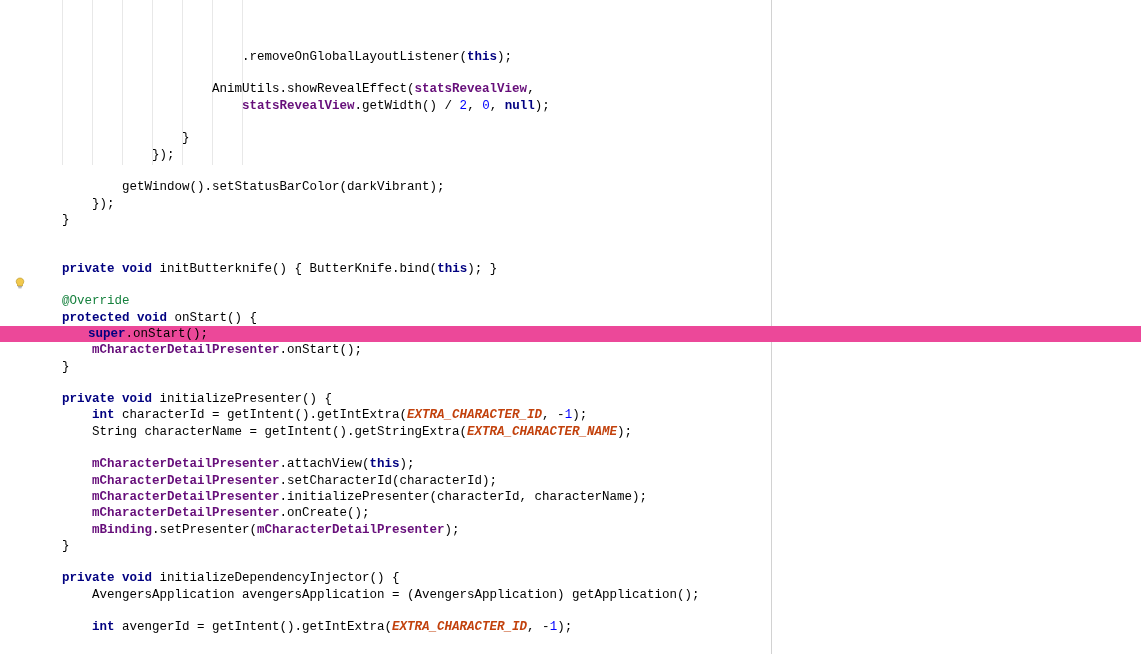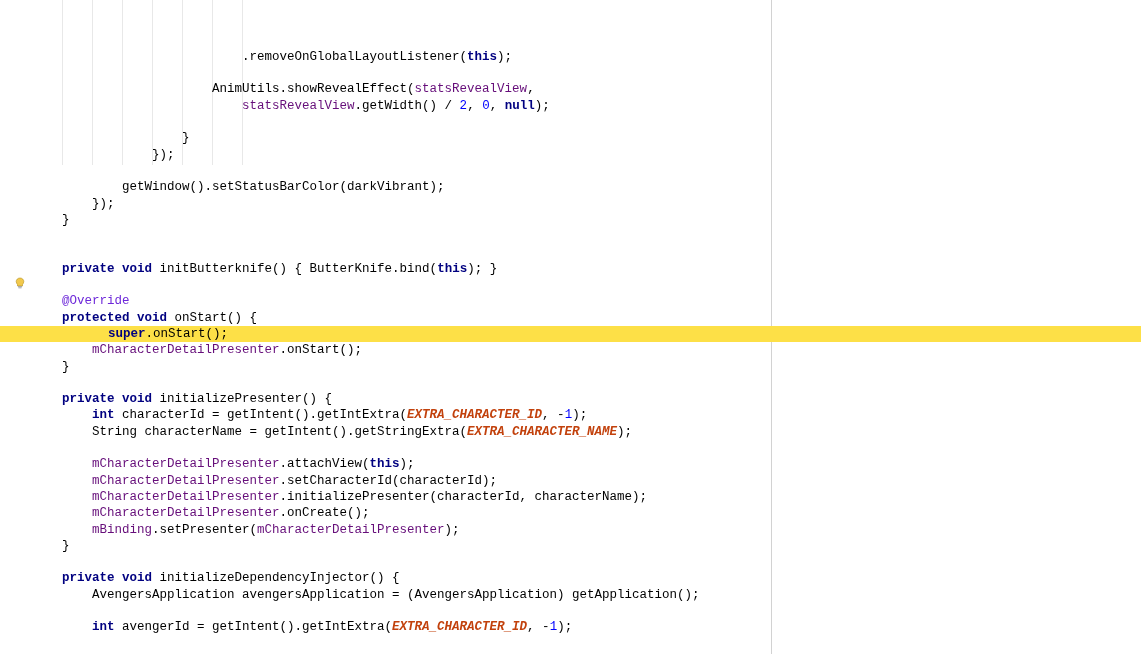--- a/index.html
+++ b/index.html
@@ -37,37 +37,37 @@
     width: 370px;
     flex-shrink: 0;
     background: #ffffff;
     border-left: 1px solid #d2d2d2;
   }
   .line {
     height: 16.3px;
     position: relative;
   }
   .line.highlight {
-    background: #fde047;
+    background: #ec4899;
     margin-left: -32px;
-    padding-left: 48px;
+    padding-left: 28px;
     width: calc(100% + 32px + 370px);
   }
   .bulb {
     position: absolute;
     left: 14px;
     width: 12px;
     height: 12px;
   }
   .bulb svg { display:block; }
   
   .kw { color: #000080; font-weight: bold; }        
-  .fld { color: #660e7a; font-weight: normal; }       
+  .fld { color: #660e7a; font-weight: bold; }       
   .stat { color: #000000; }     
-  .ann { color: #6d28d9; }                          
+  .ann { color: #15803d; }                          
   .num { color: #0000ff; }                          
   .cst { color: #c2410c; font-style: italic; font-weight: bold; } 
   .pln { color: #000000; }
   
   .guides {
     position: absolute;
     top: 0;
     left: 0;
     height: 100%;
     pointer-events: none;

